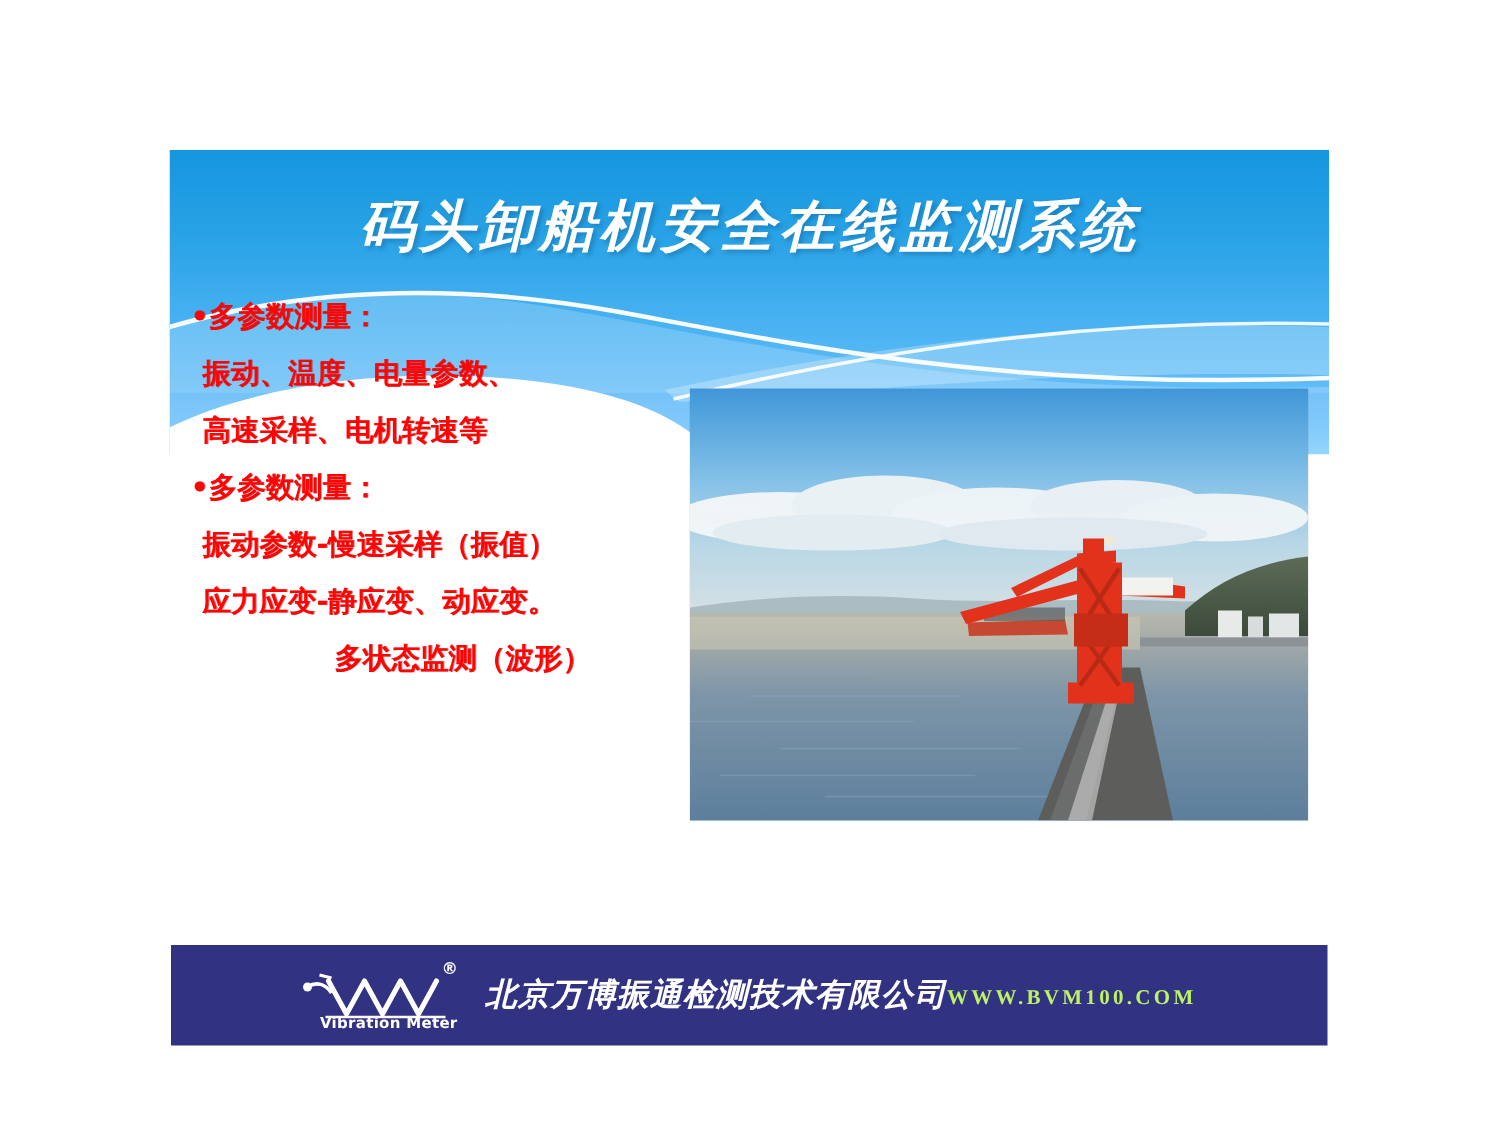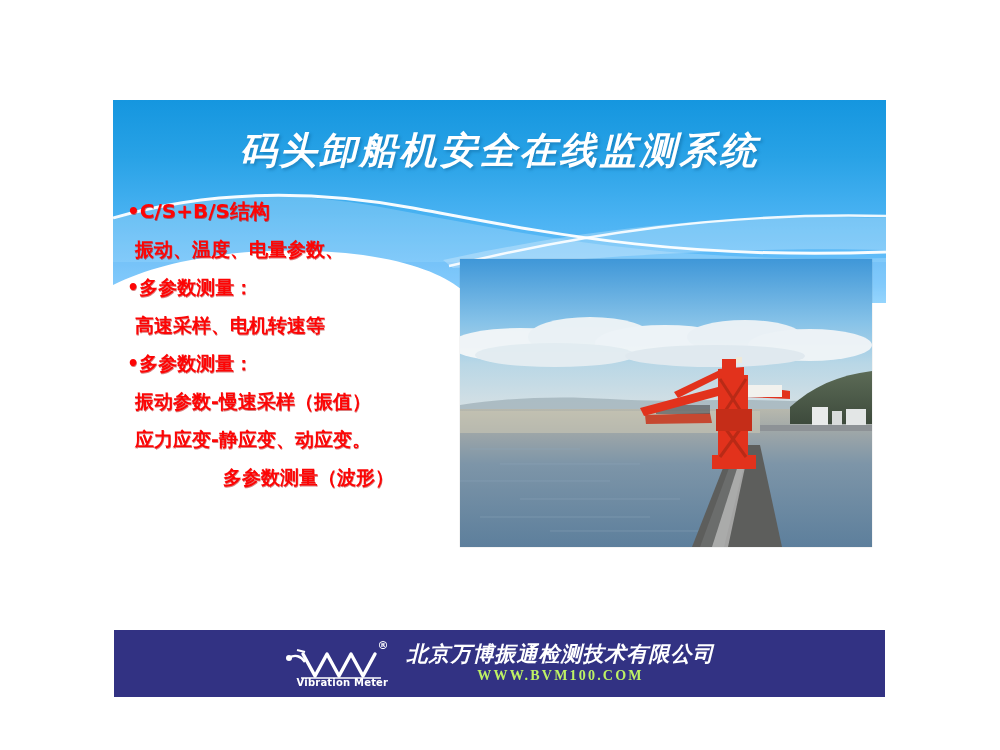--- a/index.html
+++ b/index.html
@@ -164,21 +164,20 @@
     bottom: 0px;
     color: #ffffff;
     font-size: 10px;
     font-weight: bold;
     font-family: "DejaVu Sans", sans-serif;
     letter-spacing: 0.2px;
     white-space: nowrap;
   }
   .footer-text {
     display: flex;
-    flex-direction: column;
     align-items: center;
     line-height: 1;
   }
   .company-cn {
     color: #ffffff;
     font-family: "DejaVu Sans", sans-serif;
     font-weight: bold;
     font-size: 21px;
     letter-spacing: 1px;
     font-style: italic;
@@ -211,28 +210,27 @@
     </svg>
   </div>
 
   <svg class="content-white" width="773" height="473" viewBox="0 0 773 473">
     <path d="M0 473 L0 60 C 60 30, 160 18, 250 30 C 300 37, 330 50, 348 64 L348 78 L773 78 L773 473 Z" fill="#ffffff"></path>
   </svg>
 
   <div class="title">码头卸船机安全在线监测系统</div>
 
   <div class="bullets">
-    <div class="line latin">•C/S+B/S结构</div>
+    <div class="line">•多参数测量：</div>
     <div class="line indent">振动、温度、电量参数、</div>
-    <div class="line">•多参数测量：</div>
     <div class="line indent">高速采样、电机转速等</div>
     <div class="line">•多参数测量：</div>
     <div class="line indent">振动参数-慢速采样（振值）</div>
     <div class="line indent">应力应变-静应变、动应变。</div>
-    <div class="line indent2">多参数测量（波形）</div>
+    <div class="line indent2">多状态监测（波形）</div>
   </div>
 
   <div class="photo">
     <svg width="412" height="288" viewBox="0 0 412 288">
       <defs>
         <linearGradient id="sky" x1="0" y1="0" x2="0" y2="1">
           <stop offset="0%" stop-color="#3f97d8"></stop>
           <stop offset="42%" stop-color="#86c2e8"></stop>
           <stop offset="70%" stop-color="#b9d7e6"></stop>
           <stop offset="100%" stop-color="#d5e0e4"></stop>

